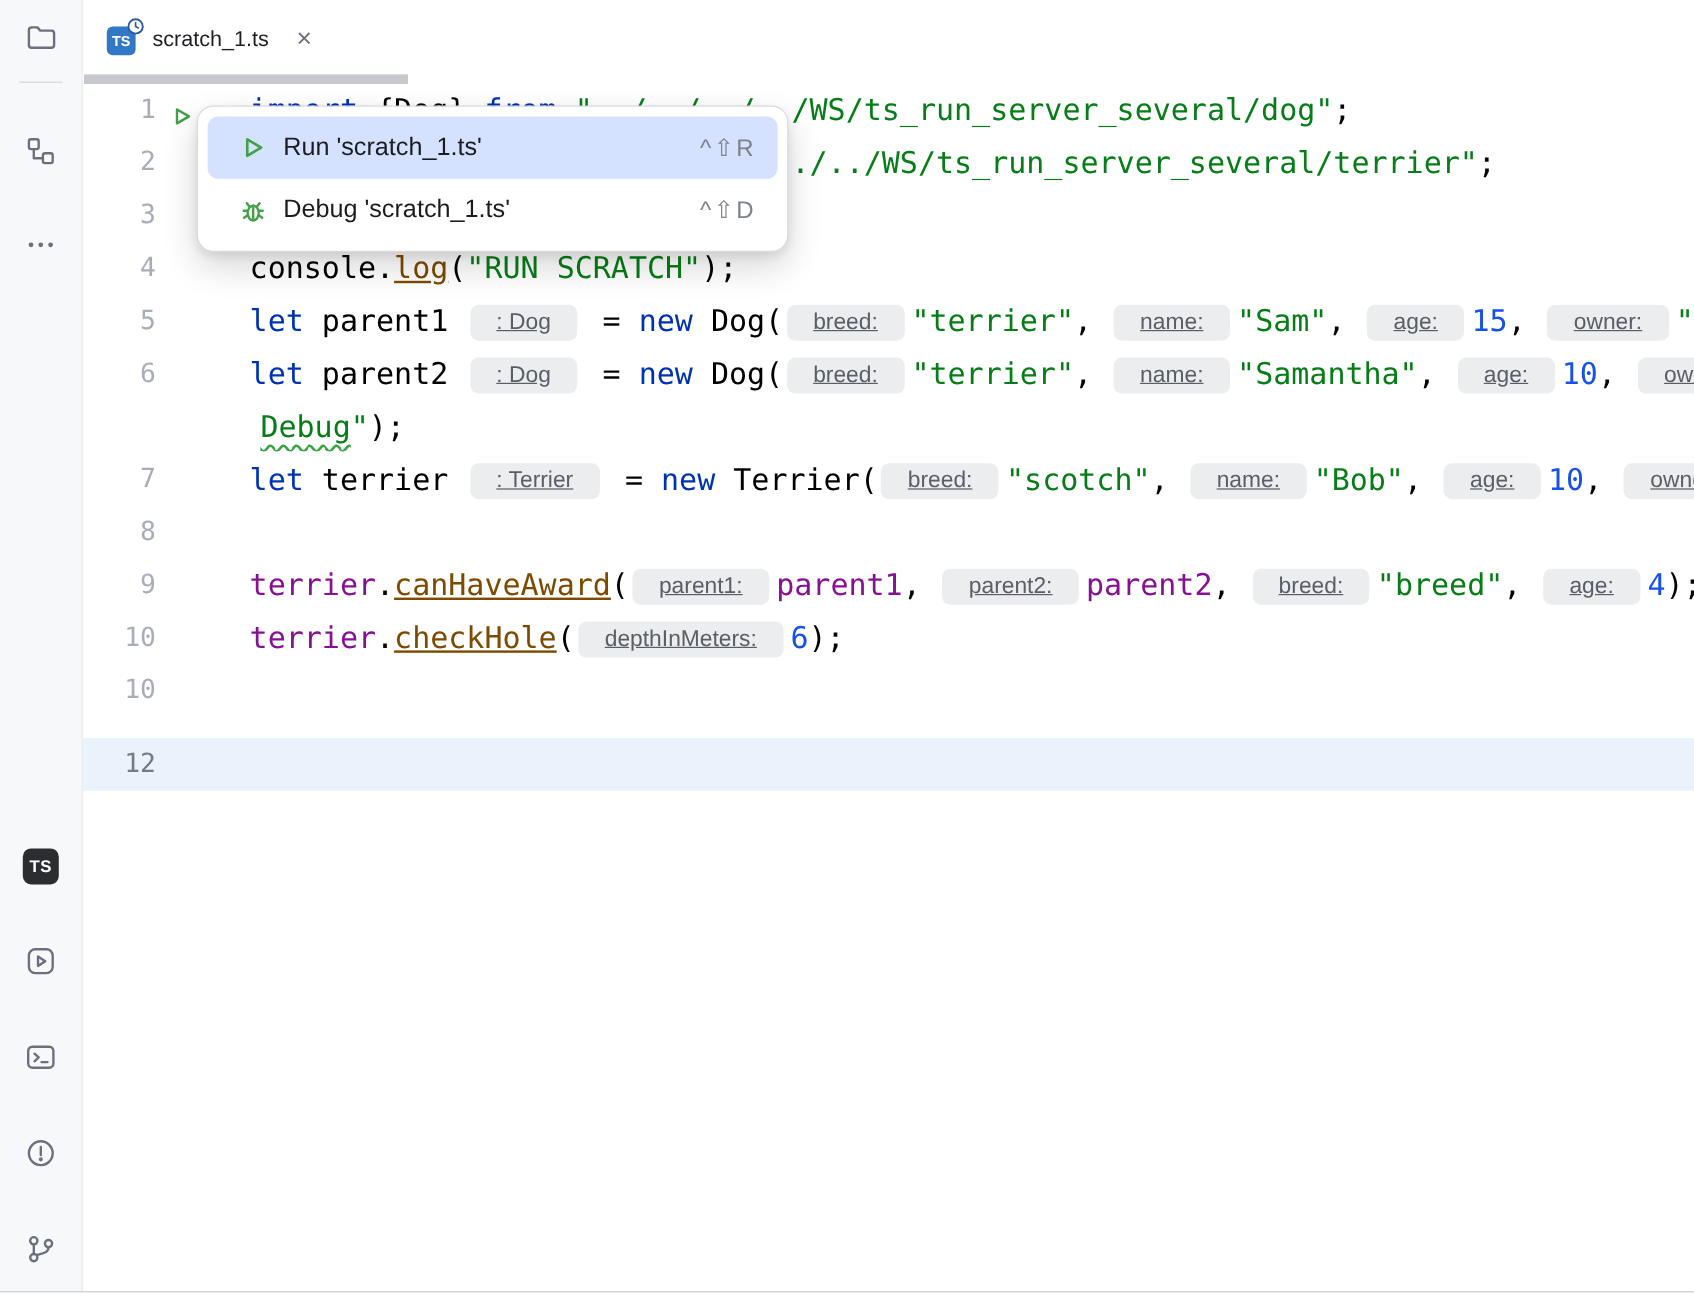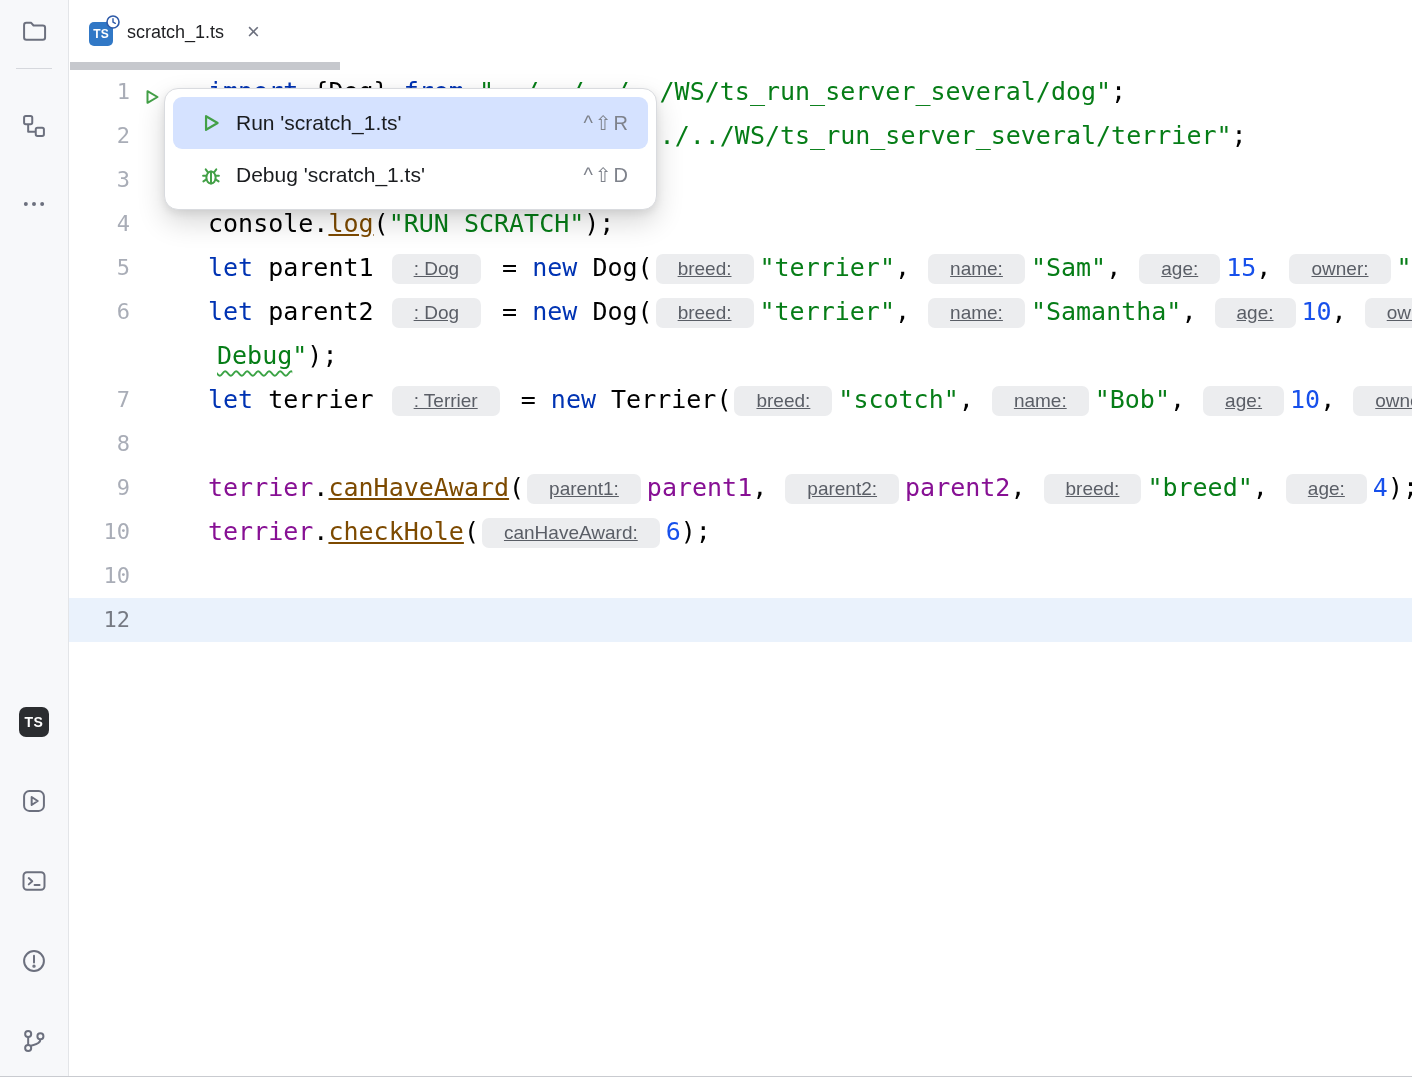--- a/index.html
+++ b/index.html
@@ -51,21 +51,21 @@
     position:absolute; left:1px; top:62px; width:270px; height:8px;
     background:var(--c-tab_underline,#C6C8CD);
   }
 
   
   .editor{
     position:absolute; left:0; top:70px; right:0; bottom:0; background:#fff;
     font-family:"DejaVu Sans Mono", monospace; font-size:25px; cursor:text;
   }
   .row{ display:flex; height:44px; }
-  .row.current{ background:var(--c-current_line_bg,#EAF2FC); }
+  .row.current{ background:var(--c-current_line_bg,#EAF2FC);margin-top:17px; }
   .gutter{ flex:0 0 139px; position:relative; height:44px; }
   .lnum{
     position:absolute; right:78px; top:0; line-height:44px;
     font-size:22px; color:var(--c-line_number,#A9ADB7); cursor:pointer;
   }
   .row.current .lnum{ color:#767A83; }
   .run-marker{ position:absolute; left:74px; top:13px; cursor:pointer; }
   .code{ flex:1; white-space:pre; overflow:hidden; height:44px; line-height:44px; color:#000; }
   .code.cont{ padding-left:9px; }
 
@@ -263,21 +263,21 @@
         <div class="row">
           <div class="gutter">
             <span class="lnum">9</span>
           </div>
           <div class="code"><span class="tk-var">terrier</span><span class="tk-pl">.</span><span class="tk-fn">canHaveAward</span><span class="tk-pl">(</span><span class="tk-hint">parent1:</span><span class="tk-var">parent1</span><span class="tk-pl">, </span><span class="tk-hint">parent2:</span><span class="tk-var">parent2</span><span class="tk-pl">, </span><span class="tk-hint">breed:</span><span class="tk-str">"breed"</span><span class="tk-pl">, </span><span class="tk-hint">age:</span><span class="tk-num">4</span><span class="tk-pl">);</span></div>
         </div>
         <div class="row">
           <div class="gutter">
             <span class="lnum">10</span>
           </div>
-          <div class="code"><span class="tk-var">terrier</span><span class="tk-pl">.</span><span class="tk-fn">checkHole</span><span class="tk-pl">(</span><span class="tk-hint">canHaveAward:</span><span class="tk-num">6</span><span class="tk-pl">);</span></div>
+          <div class="code"><span class="tk-var">terrier</span><span class="tk-pl">.</span><span class="tk-fn">checkHole</span><span class="tk-pl">(</span><span class="tk-hint">depthInMeters:</span><span class="tk-num">6</span><span class="tk-pl">);</span></div>
         </div>
         <div class="row">
           <div class="gutter">
             <span class="lnum">10</span>
           </div>
           <div class="code"></div>
         </div>
         <div class="row current">
           <div class="gutter">
             <span class="lnum">12</span>

